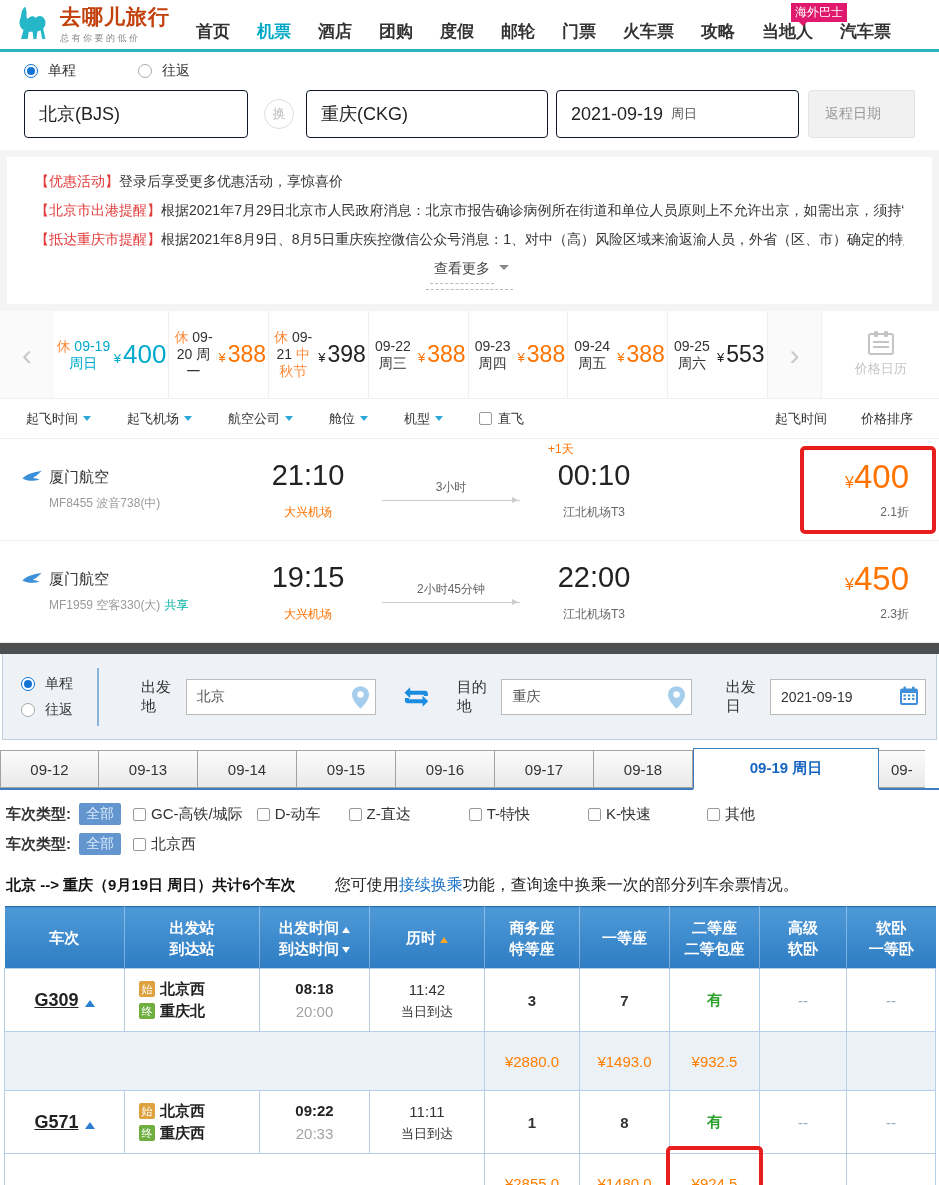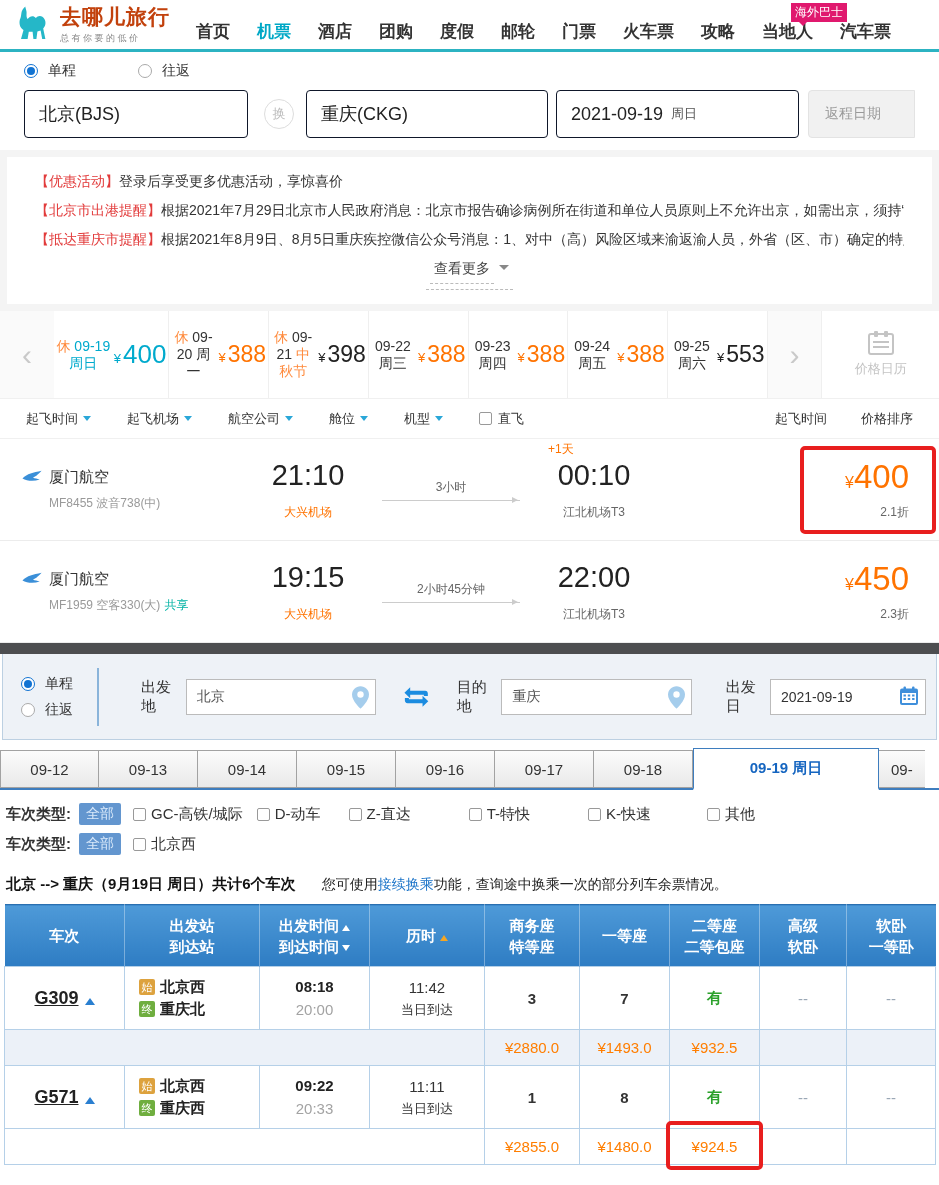--- a/index.html
+++ b/index.html
@@ -139,32 +139,32 @@
   .t-frow .flabel { font-weight:bold; margin-right:8px; white-space:nowrap; }
   .pill-all { background:#6396cf; color:#d9e9fa; padding:2px 7px; border-radius:2px; font-size:14px;
               cursor:pointer; margin-right:12px; }
   .t-cbitem { display:flex; align-items:center; gap:5px; cursor:pointer; white-space:nowrap; }
   .g0{margin-right:14px;} .g1{margin-right:28px;} .g2{margin-right:58px;justify-content:flex-end;}
   .g3{margin-right:58px;} .g4{margin-right:56px;} .g5{margin-right:0;}
 
   
   .t-title { display:flex; align-items:center; padding:12px 6px 10px 6px; font-size:15px; }
   .t-title .route { font-weight:bold; color:#111; }
-  .t-title .tip { margin-left:26px; font-size:14px; color:#222; }
+  .t-title .tip { margin-left:39px; font-size:16px; color:#222; }
   .t-title .tip a { color:#1a73c8; text-decoration:none; cursor:pointer; }
 
   
   .t-table { width:931px; margin:0 4px; border-collapse:collapse; table-layout:fixed; }
   .t-table th { background:linear-gradient(180deg,#4e9ad8,#2e7cc3); color:#fff; font-size:15px;
                 font-weight:bold; height:62px; border-right:1px solid rgba(255,255,255,.35);
                 border-top:1px solid #2a6fb0; line-height:21px; cursor:pointer; }
   .t-table th:last-child { border-right:none; }
   .t-table td { border:1px solid #b5d0e8; text-align:center; font-size:15px; }
   .row-info td { height:63px; background:#fff; }
-  .row-price td { height:36px; }
+  .row-price td { height:59px; }
   .row-price.shade td { background:#ecf1f8; }
   .trainno { font-size:18px; font-weight:bold; color:#222; text-decoration:underline; cursor:pointer; }
   .tri-up-sm { display:inline-block; width:0; height:0; border:5px solid transparent;
                border-bottom:7px solid #2a7fd0; margin-left:6px; vertical-align:-1px; }
   .st-cell { text-align:left !important; padding-left:14px; }
   .st-line { display:flex; align-items:center; gap:5px; line-height:22px; font-weight:bold; color:#222; }
   .badge { width:16px; height:16px; border-radius:2px; color:#fff; font-size:11px; font-weight:normal;
            display:inline-flex; align-items:center; justify-content:center; flex:none; }
   .badge.start { background:#dda23e; }
   .badge.end { background:#6fae3f; }

